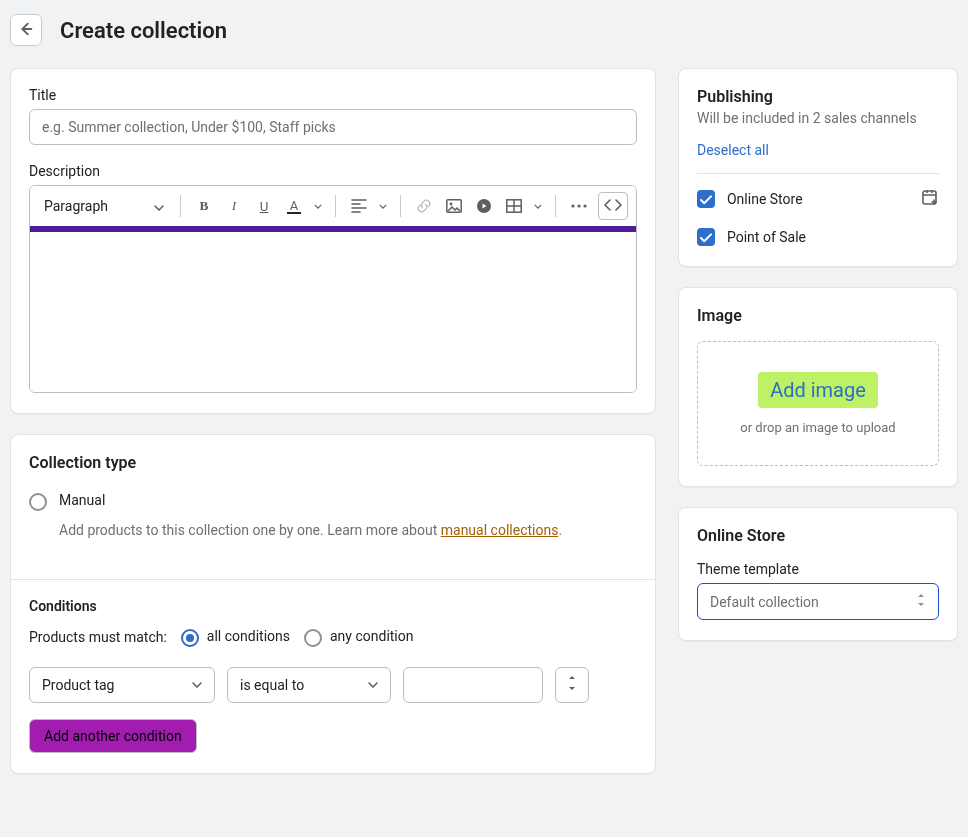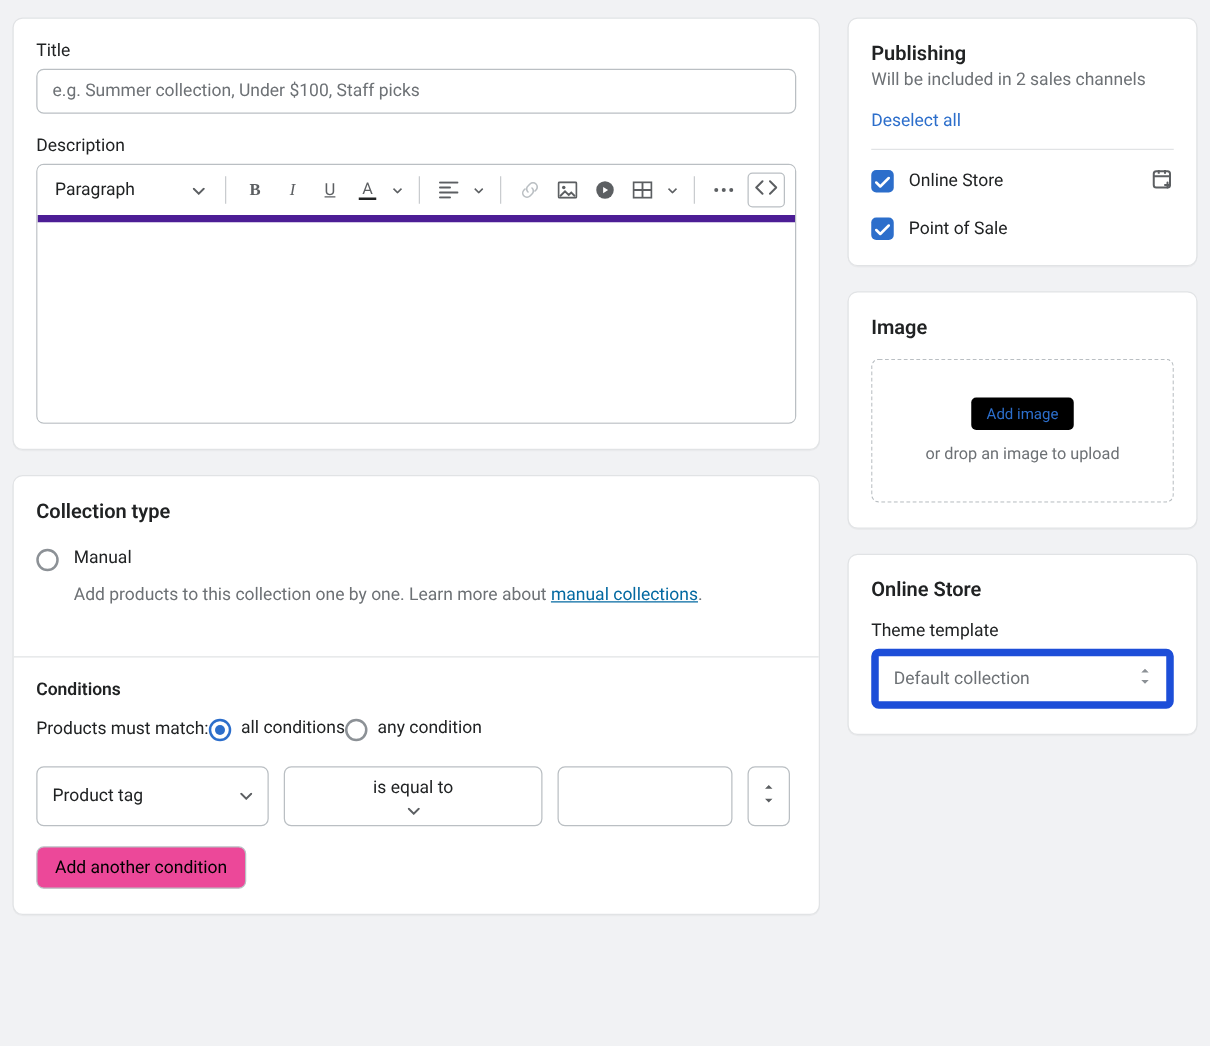--- a/index.html
+++ b/index.html
@@ -28,53 +28,64 @@
   .source-btn { width:30px; height:28px; border:1px solid #babfc3; border-radius:4px; background:#fff; display:flex; align-items:center; justify-content:center; cursor:pointer; color:#5c5f62;}
   .ml-auto { margin-left:auto; }
   .rte-area { height: 160px; background:#fff; }
   .h3 { font-size: 16px; font-weight:600; margin-bottom: 20px; }
   .radio-row { display:flex; gap:12px; align-items:flex-start; margin-bottom: 10px; }
   .radio { width:18px; height:18px; border:2px solid #8c9196; border-radius:50%; flex-shrink:0; display:flex; align-items:center; justify-content:center; cursor:pointer; margin-top:1px;}
   .radio.checked { border-color:#2c6ecb; }
   .radio.checked::after { content:""; width:8px;height:8px;border-radius:50%; background:#2c6ecb; }
   .radio-label { font-size:14px; color:#202223; }
   .radio-desc { font-size:14px; color:#6d7175; margin-left:30px; margin-bottom: 18px; line-height:1.4;}
-  .link { color:#0369a1; text-decoration:underline; cursor:pointer; }
+  .link { color:#a16207; text-decoration:underline; cursor:pointer; }
   .cond-head { font-size:14px; font-weight:600; margin-bottom: 14px; }
-  .match-row { display:flex; align-items:center; font-size:14px; margin-bottom: 20px;}
+  .match-row { display:flex; align-items:center; gap:14px; font-size:14px; margin-bottom: 20px;}
   .match-opt { display:flex; align-items:flex-start; gap:8px; }
   .cond-row { display:flex; gap:12px; margin-bottom: 16px; }
   .select { border:1px solid #babfc3; border-radius:6px; padding:8px 12px; font-size:14px; background:#fff; display:flex; align-items:center; justify-content:space-between; cursor:pointer; gap:8px;}
   .sel-a { width:186px;}
-  .sel-b { width:207px;flex-direction:column;}
+  .sel-b { width:164px;}
   .cond-input { width:140px; }
   .sort-btn { width:34px; border:1px solid #babfc3; border-radius:6px; display:flex; flex-direction:column; align-items:center; justify-content:center; background:#fff; cursor:pointer; color:#5c5f62;}
-  .btn { border:1px solid #babfc3; background:#ec4899; border-radius:6px; padding:8px 14px; font-size:14px; cursor:pointer; display:inline-block;}
+  .btn { border:1px solid #babfc3; background:#a21caf; border-radius:6px; padding:8px 14px; font-size:14px; cursor:pointer; display:inline-block;}
   
   .side-title { font-size:16px; font-weight:600; margin-bottom:4px;}
   .side-sub { font-size:14px; color:#6d7175; margin-bottom:14px;}
   .link-plain { color:#2c6ecb; font-size:14px; cursor:pointer; display:inline-block;}
   .pub-list { border-top:1px solid #e1e3e5; margin-top:14px; padding-top:14px; display:flex; flex-direction:column; gap:18px;}
   .check-row { display:flex; align-items:center; gap:12px; }
   .checkbox { width:18px;height:18px;border-radius:4px; background:#2c6ecb; display:flex; align-items:center; justify-content:center; flex-shrink:0; cursor:pointer;}
   .checkmark { color:#fff; }
   .cal-spacer { margin-left:auto; color:#5c5f62; cursor:pointer;}
   .img-drop { border:1px dashed #babfc3; border-radius:6px; padding:30px 10px; display:flex; flex-direction:column; align-items:center; gap:12px;}
-  .btn-sm { border:none; background:#000000; color:#2c6ecb; font-size:12px; padding:6px 12px; border-radius:4px; cursor:pointer;text-align:center;}
+  .btn-sm { border:none; background:#bef264; color:#2c6ecb; font-size:20px; padding:6px 12px; border-radius:4px; cursor:pointer;text-align:center;}
   .drop-hint { font-size:13px; color:#6d7175;}
-  .themed-select { border:6px solid #1d4ed8; border-radius:6px; padding:9px 12px; font-size:14px; background:#fff; display:flex; align-items:center; justify-content:space-between; cursor:pointer; color:#6d7175;}
+  .themed-select { border:1px solid #1d4ed8; border-radius:6px; padding:9px 12px; font-size:14px; background:#fff; display:flex; align-items:center; justify-content:space-between; cursor:pointer; color:#6d7175;}
   .caret svg{ display:block;}
   .mb-16 { margin-bottom: 16px; }
   .mb-18 { margin-bottom: 18px; padding-left: 12px; }
   .cond-pad { padding: 18px 18px 20px; }
 </style>
 </head>
 <body>
 
 <div class="page">
+  <div class="header">
+    <button class="back-btn">
+      <span>
+        <svg width="18" height="18" viewBox="0 0 20 20" fill="none">
+            <path d="M12 4l-6 6 6 6" stroke="#5c5f62" stroke-width="2" stroke-linecap="round" stroke-linejoin="round"></path>
+            <path d="M6 10h10" stroke="#5c5f62" stroke-width="2" stroke-linecap="round"></path>
+          </svg>
+      </span>
+    </button>
+    <h1 class="page-title">Create collection</h1>
+  </div>
 
   <div class="layout">
     <div class="main">
 
       <div class="card">
         <div class="card-pad">
           <label class="label">Title</label>
           <input class="input mb-18" placeholder="e.g. Summer collection, Under $100, Staff picks" style="">
 
           <label class="label">Description</label>

